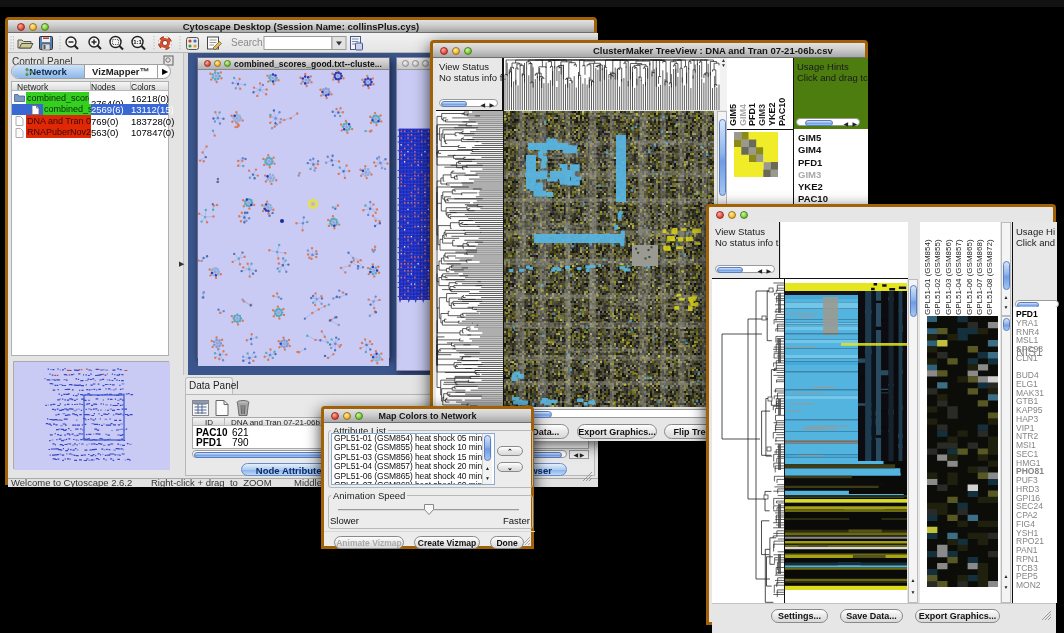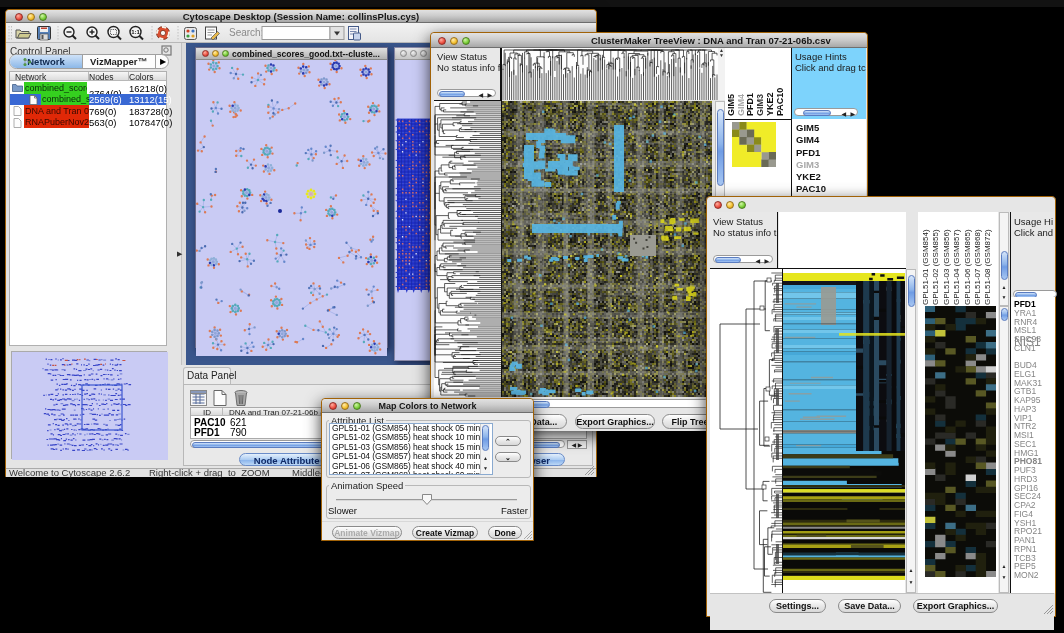--- a/index.html
+++ b/index.html
@@ -1,18 +1,18 @@
 <!DOCTYPE html>
 <html><head><meta charset="utf-8"><style>
 * { margin:0; padding:0; box-sizing:border-box; }
 html,body { width:1064px; height:633px; background:#000; overflow:hidden;
   font-family:"Liberation Sans", sans-serif; }
 .abs { position:absolute; }
-.win { position:absolute; border:1px solid #a16207; border-radius:4px 4px 0 0;
-  background:#e6e6e6; }
+.win { position:absolute; border:3px solid #a16207; border-radius:4px 4px 0 0;
+  background:#e6e6e6;margin-top:8px; }
 .tb { position:absolute; left:0; right:0; top:0; height:14px;
   background:linear-gradient(#e2e2e2, #cdcdcd 45%, #a8a8a8);
   border-bottom:1px solid #6f6f6f; border-radius:4px 4px 0 0;
   text-align:center; font-size:9.5px; font-weight:bold; color:#151515;
   line-height:14px; white-space:nowrap; overflow:hidden;}
 .lt { position:absolute; width:8px; height:8px; border-radius:50%; top:3px; }
 .lt.r { background:radial-gradient(circle at 35% 30%, #ffb0a0, #ee5345 55%, #b02015); border:0.5px solid #92302a;}
 .lt.y { background:radial-gradient(circle at 35% 30%, #ffeab0, #f5c331 55%, #c08a10); border:0.5px solid #997020;}
 .lt.g { background:radial-gradient(circle at 35% 30%, #d2f5a8, #7ed23c 55%, #3f9410); border:0.5px solid #507f25;}
 .lt.n { background:radial-gradient(circle at 35% 30%, #f2f2f2, #cfcfcf 55%, #a8a8a8); border:0.5px solid #8a8a8a;}
@@ -467,21 +467,21 @@
           <path d="M0 0h7.5v7.7h-7.5zM7.3 7.5h7.5v7.7h-7.5zM14.7 15h7.5v7.7h-7.5zM22 22.5h7.5v7.7h-7.5zM29.3 30h7.5v7.7h-7.5zM36.7 37.5h7.5v7.7h-7.5z" fill="#99998f"></path>
           <path d="M7.3 0h7.5v7.7h-7.5zM0 7.5h7.5v7.7h-7.5zM22 15h7.5v7.7h-7.5zM14.7 22.5h7.5v7.7h-7.5z" fill="#8a8a1a"></path>
           <path d="M14.7 0h7.5v7.7h-7.5zM22 0h7.5v7.7h-7.5zM29.3 0h7.5v7.7h-7.5zM36.7 0h7.5v7.7h-7.5zM22 7.5h7.5v7.7h-7.5zM29.3 7.5h7.5v7.7h-7.5zM36.7 7.5h7.5v7.7h-7.5zM0 15h7.5v7.7h-7.5zM29.3 15h7.5v7.7h-7.5zM36.7 15h7.5v7.7h-7.5zM0 22.5h7.5v7.7h-7.5zM7.3 22.5h7.5v7.7h-7.5zM29.3 22.5h7.5v7.7h-7.5zM36.7 22.5h7.5v7.7h-7.5zM0 30h7.5v7.7h-7.5zM7.3 30h7.5v7.7h-7.5zM14.7 30h7.5v7.7h-7.5zM22 30h7.5v7.7h-7.5zM0 37.5h7.5v7.7h-7.5zM7.3 37.5h7.5v7.7h-7.5zM14.7 37.5h7.5v7.7h-7.5zM22 37.5h7.5v7.7h-7.5z" fill="#f0ec28"></path>
           <path d="M14.7 7.5h7.5v7.7h-7.5zM7.3 15h7.5v7.7h-7.5zM36.7 30h7.5v7.7h-7.5zM29.3 37.5h7.5v7.7h-7.5z" fill="#6a6a56"></path>
         </svg>
       </div>
   </div>
   <div class="abs" style="left:360px;top:15px;width:1px;height:149px;background:#111"></div>
 
   <div class="abs" style="left:361px;top:15px;width:74px;height:149px;background:#fff">
-    <div class="abs" style="left:0;top:0;width:74px;height:71px;background:#7dd3fc">
+    <div class="abs" style="left:0;top:0;width:74px;height:71px;background:#4d7c0f">
       <div class="vs-txt" style="left:3px;top:3px">Usage Hints<br>Click and drag tc</div>
       <div class="hsb" style="left:2px;top:60px;width:64px;height:8px">
         <div class="pill" style="left:8px;top:0.5px;width:28px;height:6px"></div>
         <span class="arr" style="right:11px;top:0.5px">◀</span>
           <span class="arr" style="right:2px;top:0.5px">▶</span>
       </div>
     </div>
     <div class="abs" style="left:4px;top:74px;font-size:9.5px;font-weight:bold;line-height:12.3px;color:#111">GIM5<br>GIM4<br>PFD1<br><span style="color:#a8a8a8">GIM3</span><br>YKE2<br>PAC10</div>
   </div>
 

